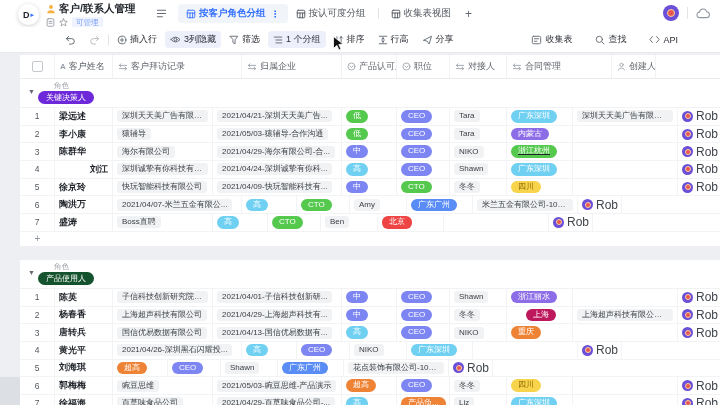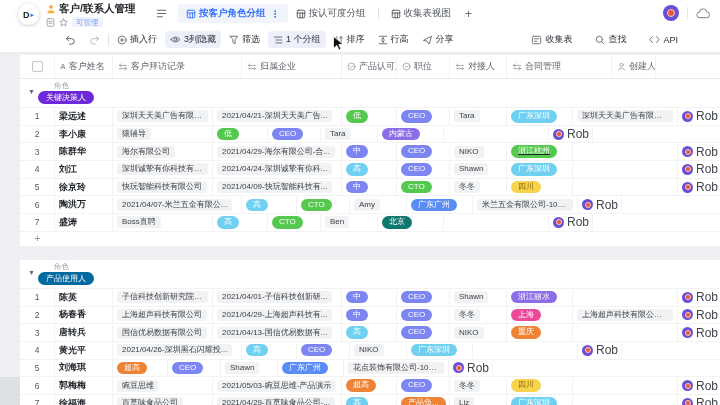--- a/index.html
+++ b/index.html
@@ -373,20 +373,23 @@
         </div>
       </div>
       <div class="row">
         <div class="cell num" style="width: 35px;">2</div>
         <div class="cell" style="width: 58px;">
           <span class="name">李小康</span>
         </div>
         <div class="cell" style="width: 100px;">
           <span class="chip">猿辅导</span>
         </div>
+        <div class="cell" style="width: 129px;">
+          <span class="chip">2021/05/03-猿辅导-合作沟通</span>
+        </div>
         <div class="cell" style="width: 55px;">
           <span class="pill" style="background: rgb(85, 200, 78);">低</span>
         </div>
         <div class="cell" style="width: 53px;">
           <span class="pill" style="background: rgb(124, 133, 242);">CEO</span>
         </div>
         <div class="cell" style="width: 57px;">
           <span class="chip">Tara</span>
         </div>
         <div class="cell" style="width: 66px;">
@@ -426,21 +429,21 @@
         <div class="cell" style="width: 105px;"></div>
         <div class="cell" style="width: 44px;">
           <span class="creator">
             <span class="cavatar"></span>
             <span>Rob</span>
           </span>
         </div>
       </div>
       <div class="row">
         <div class="cell num" style="width: 35px;">4</div>
-        <div class="cell" style="width: 58px;">
+        <div class="cell" style="width: 58px; justify-content: flex-end;">
           <span class="name">刘江</span>
         </div>
         <div class="cell" style="width: 100px;">
           <span class="chip">深圳诚挚有你科技有限公...</span>
         </div>
         <div class="cell" style="width: 129px;">
           <span class="chip">2021/04/24-深圳诚挚有你科...</span>
         </div>
         <div class="cell" style="width: 55px;">
           <span class="pill" style="background: rgb(111, 208, 242);">高</span>
@@ -534,38 +537,38 @@
         <div class="cell" style="width: 55px;">
           <span class="pill" style="background: rgb(111, 208, 242);">高</span>
         </div>
         <div class="cell" style="width: 53px;">
           <span class="pill" style="background: rgb(85, 200, 78);">CTO</span>
         </div>
         <div class="cell" style="width: 57px;">
           <span class="chip">Ben</span>
         </div>
         <div class="cell" style="width: 66px;">
-          <span class="pill" style="background: #0f766e;">北京</span>
+          <span class="pill" style="background: #ef4444; border-radius: 6px;">北京</span>
         </div>
         <div class="cell" style="width: 105px;"></div>
         <div class="cell" style="width: 44px;">
           <span class="creator">
             <span class="cavatar"></span>
             <span>Rob</span>
           </span>
         </div>
       </div>
       <div class="addrow">
         <span class="plus">+</span>
       </div>
       <div class="groupgap"></div>
       <div class="grouphead">
         <span class="tri">▼</span>
         <span class="glabel">角色</span>
-        <span class="grouppill" style="background: #0369a1;">产品使用人</span>
+        <span class="grouppill" style="background: #14532d;">产品使用人</span>
       </div>
       <div class="row">
         <div class="cell num" style="width: 35px;">1</div>
         <div class="cell" style="width: 58px;">
           <span class="name">陈英</span>
         </div>
         <div class="cell" style="width: 100px;">
           <span class="chip">子信科技创新研究院有限...</span>
         </div>
         <div class="cell" style="width: 129px;">
@@ -605,21 +608,21 @@
         <div class="cell" style="width: 55px;">
           <span class="pill" style="background: rgb(124, 133, 242);">中</span>
         </div>
         <div class="cell" style="width: 53px;">
           <span class="pill" style="background: rgb(124, 133, 242);">CEO</span>
         </div>
         <div class="cell" style="width: 57px;">
           <span class="chip">冬冬</span>
         </div>
         <div class="cell" style="width: 66px;">
-          <span class="pill" style="background: #ec4899;">上海</span>
+          <span class="pill" style="background: #be185d; margin-left: 15px;">上海</span>
         </div>
         <div class="cell" style="width: 105px;">
           <span class="chip">上海超声科技有限公司-30...</span>
         </div>
         <div class="cell" style="width: 44px;">
           <span class="creator">
             <span class="cavatar"></span>
             <span>Rob</span>
           </span>
         </div>

